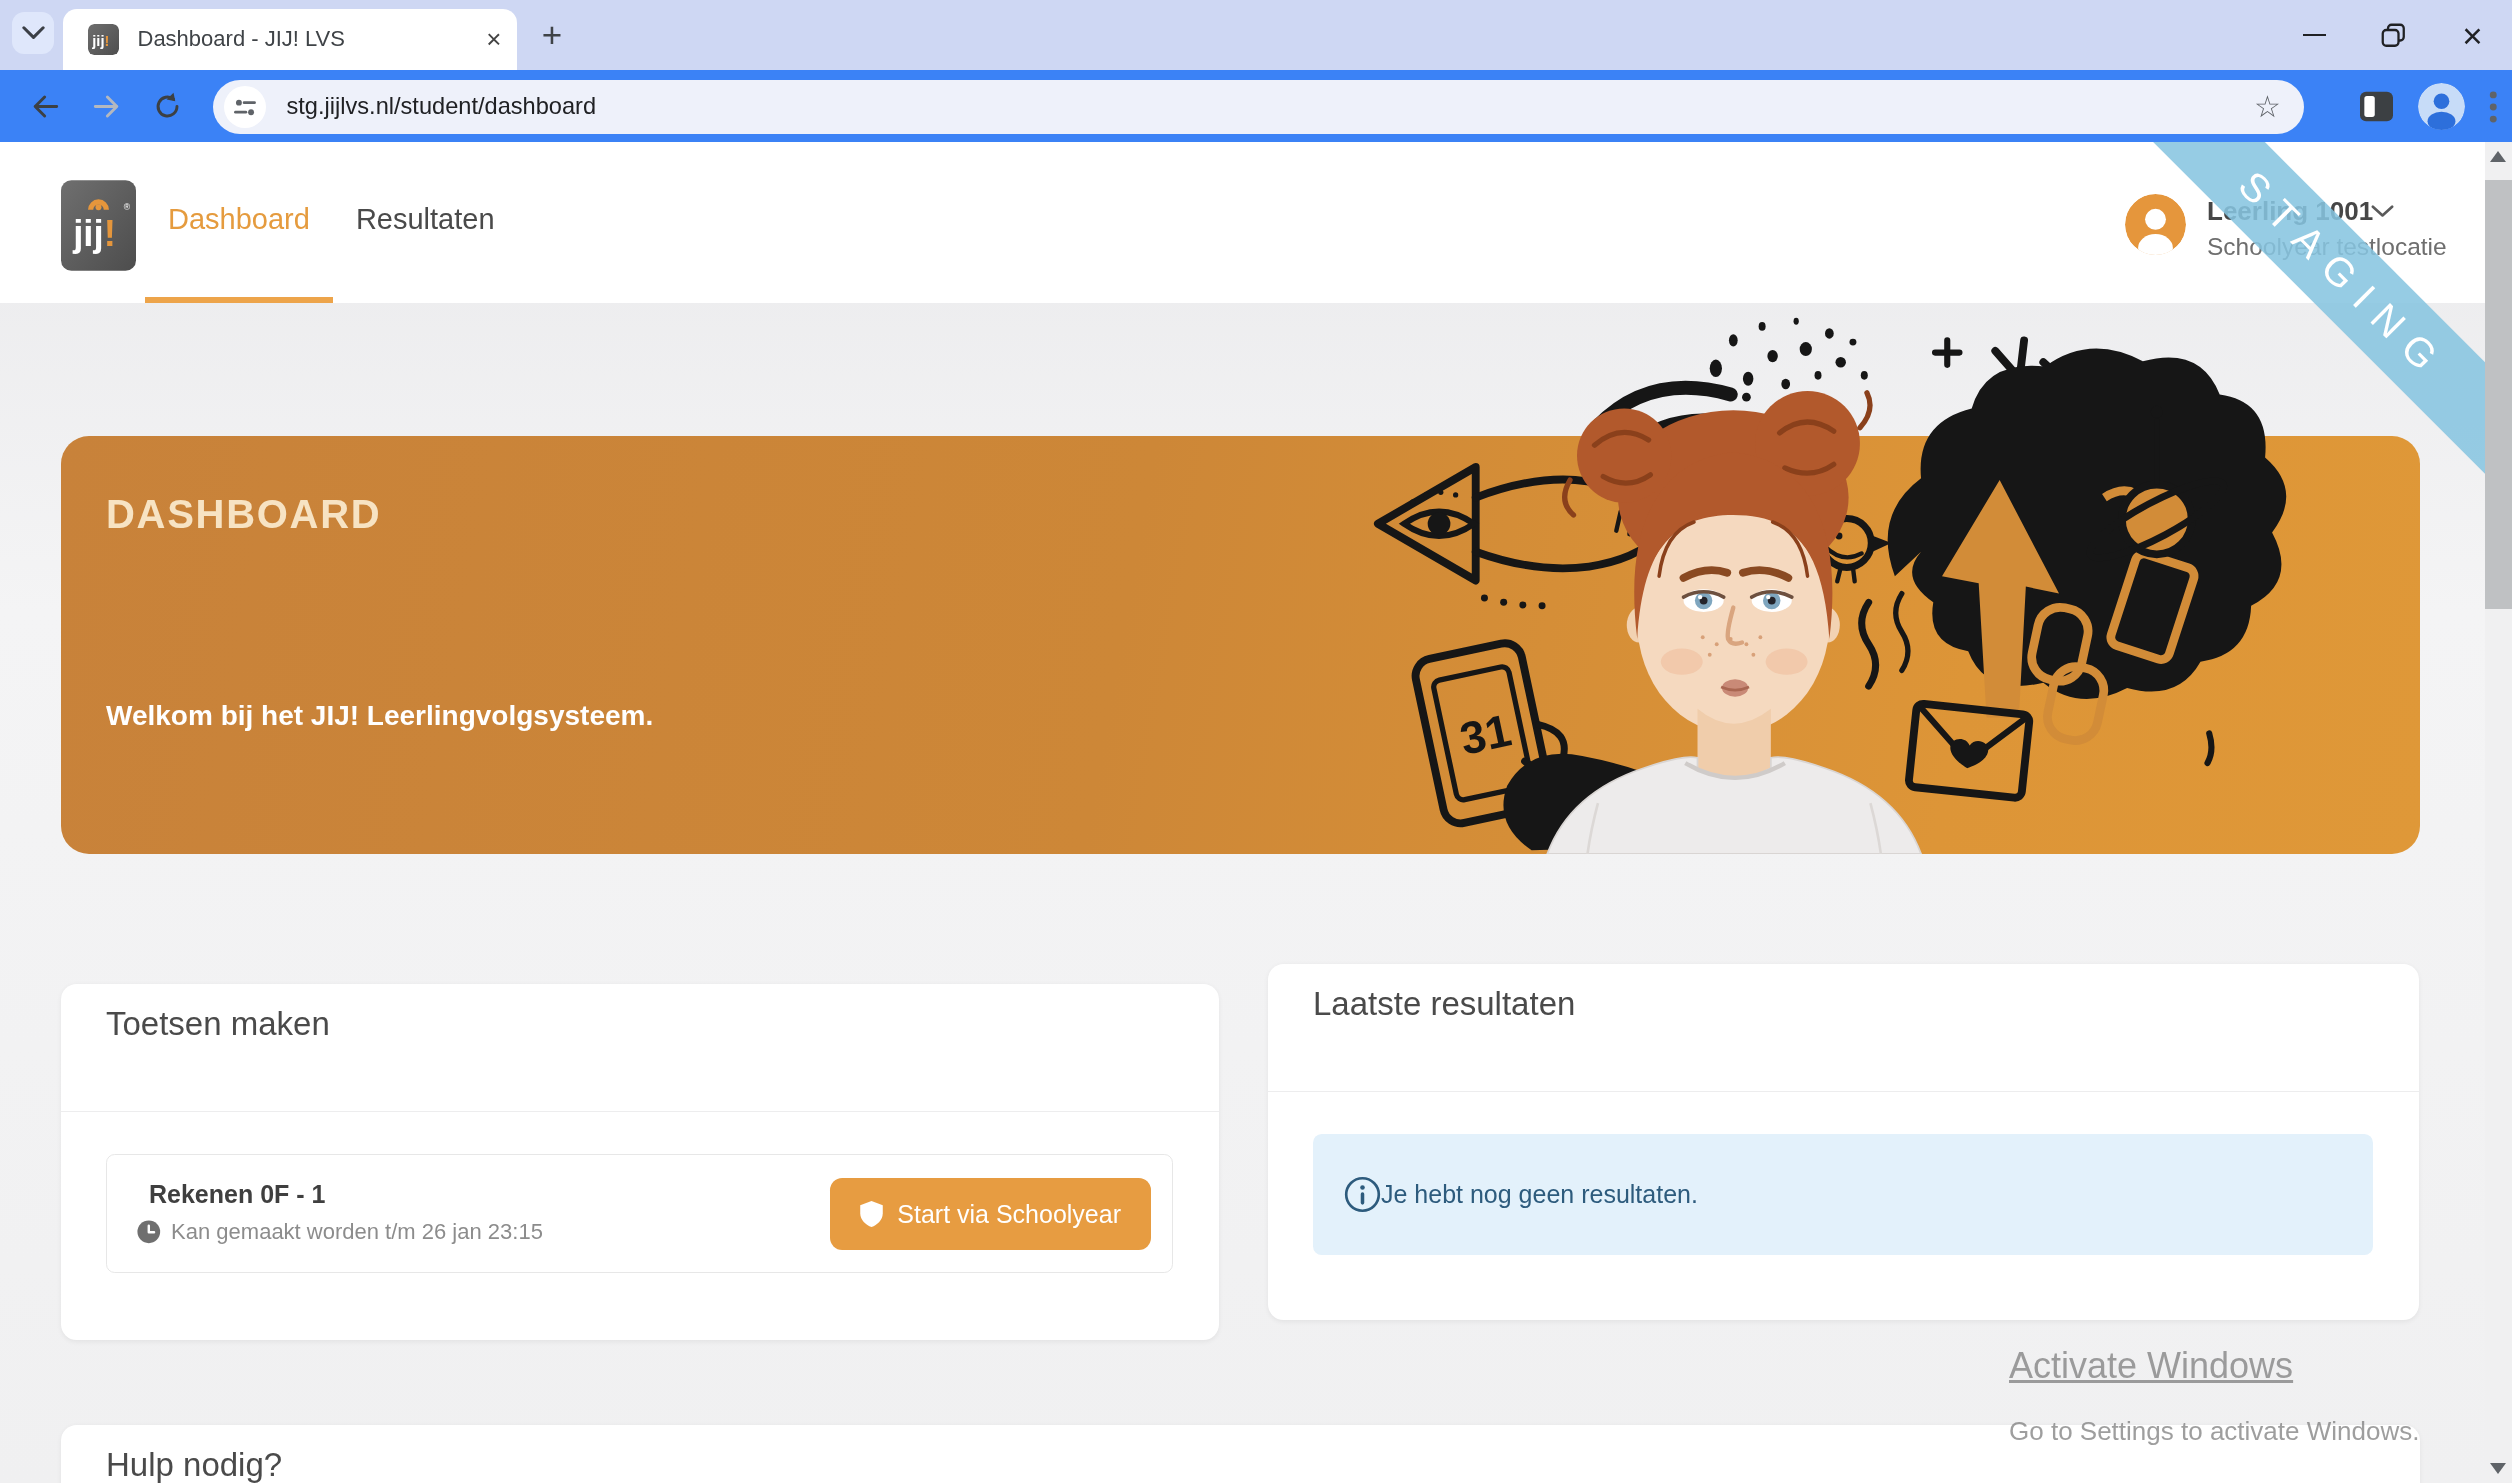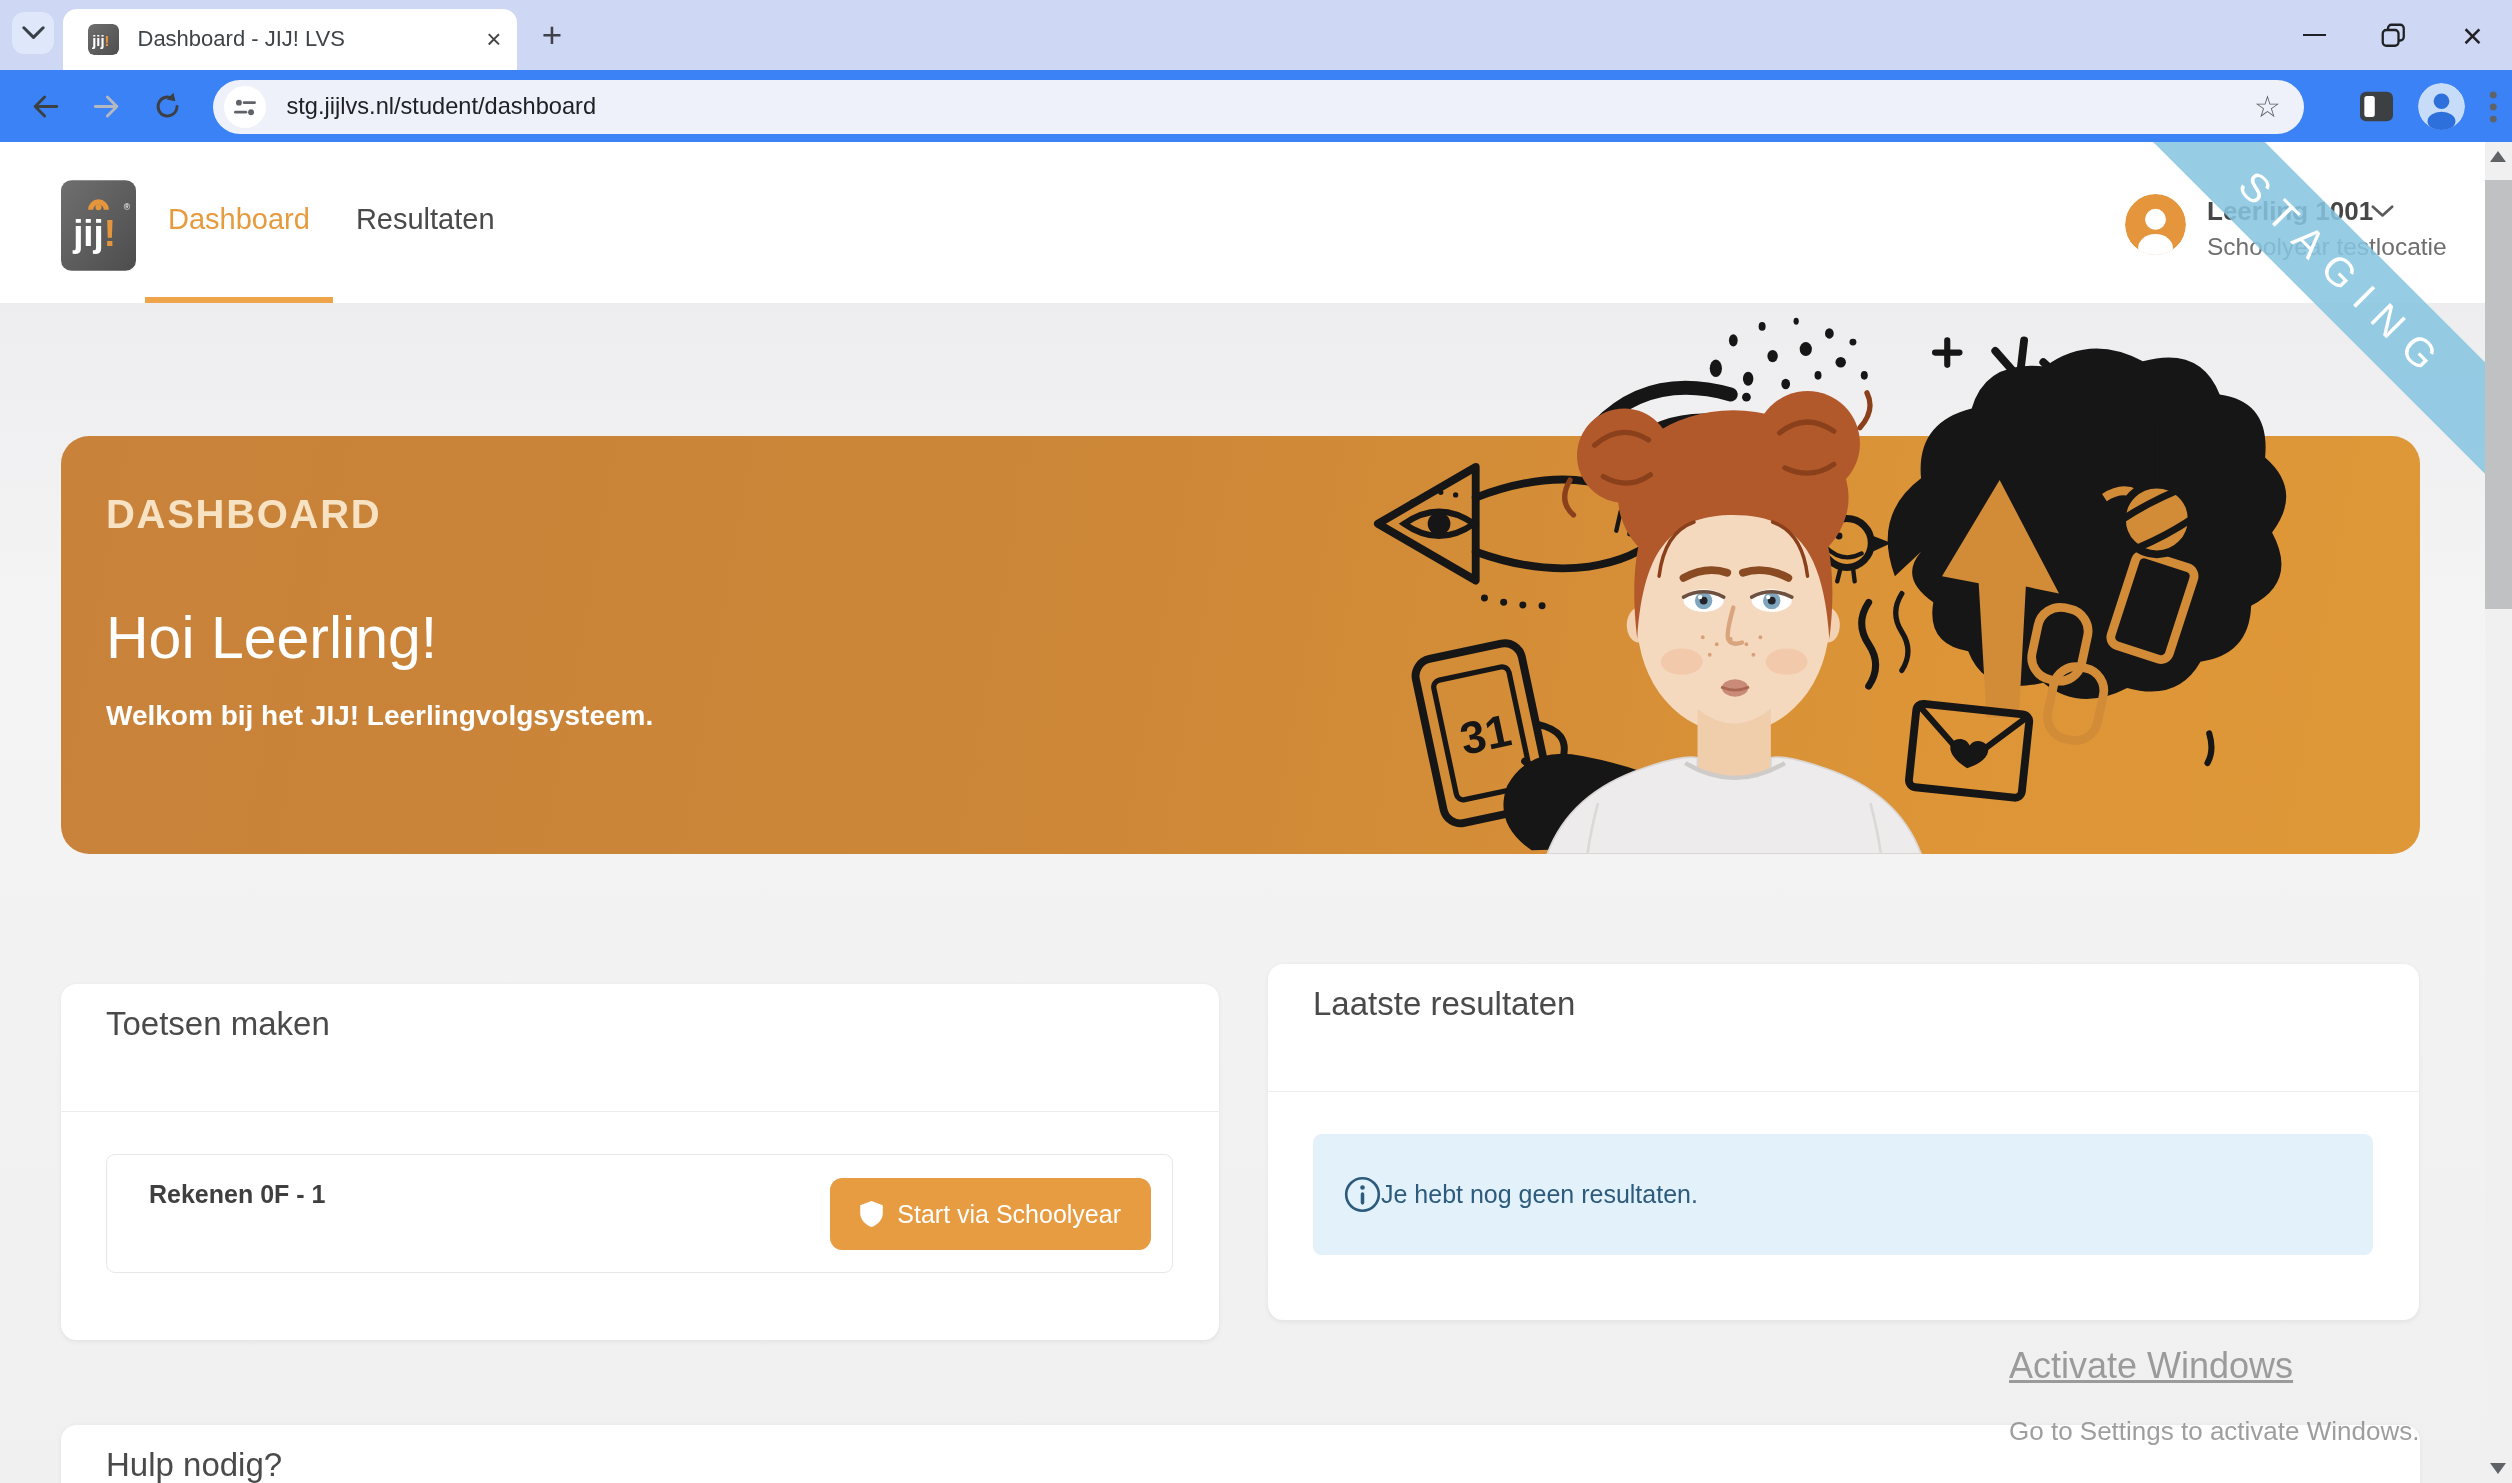--- a/index.html
+++ b/index.html
@@ -200,21 +200,20 @@
       </div>
       <div class="user-name">Leerling 1001</div>
       <svg class="user-chevron" width="23" height="14" viewBox="0 0 26 16">
           <polyline points="2,2 13,12 24,2" fill="none" stroke="#5a5a5a" stroke-width="3" stroke-linecap="round" stroke-linejoin="round"></polyline>
         </svg>
       <div class="user-sub">Schoolyear testlocatie</div>
     </div>
 
     <div class="banner">
       <div class="banner-eyebrow">DASHBOARD</div>
-      <div class="banner-title">Hoi Leerling!</div>
       <div class="banner-sub">Welkom bij het JIJ! Leerlingvolgsysteem.</div>
     </div>
 
     <svg class="hero-art" viewBox="0 0 1120 618">
       <g fill="#161616">
         <ellipse cx="435" cy="62" rx="7" ry="10"></ellipse>
           <ellipse cx="455" cy="30" rx="5" ry="7"></ellipse>
           <ellipse cx="472" cy="74" rx="6" ry="8"></ellipse>
         <ellipse cx="488" cy="14" rx="4" ry="5"></ellipse>
           <ellipse cx="500" cy="48" rx="6" ry="7"></ellipse>
@@ -346,20 +345,27 @@
       <span>STAGING</span>
     </div>
 
     <div class="card card-tests">
       <div class="card-head">
         <div class="card-title">Toetsen maken</div>
       </div>
       <div class="card-body">
         <div class="test-item">
           <div class="test-name">Rekenen 0F - 1</div>
+          <div class="test-meta">
+            <svg width="23.6" height="23.6" viewBox="0 0 27 27">
+              <circle cx="13.5" cy="13.5" r="13" fill="#6f6f6f"></circle>
+              <path d="M13.5,6.5 V14 H19.5" fill="none" stroke="#ffffff" stroke-width="2.8" stroke-linecap="round" stroke-linejoin="round"></path>
+            </svg>
+            <span>Kan gemaakt worden t/m 26 jan 23:15</span>
+          </div>
           <button class="start-btn">
             <svg width="23" height="26" viewBox="0 0 26 30">
               <path d="M13,0 L26,5 V14 C26,22 19.5,27.5 13,30 C6.5,27.5 0,22 0,14 V5 Z" fill="#ffffff"></path>
             </svg>
             <span>Start via Schoolyear</span>
           </button>
         </div>
       </div>
     </div>
 

